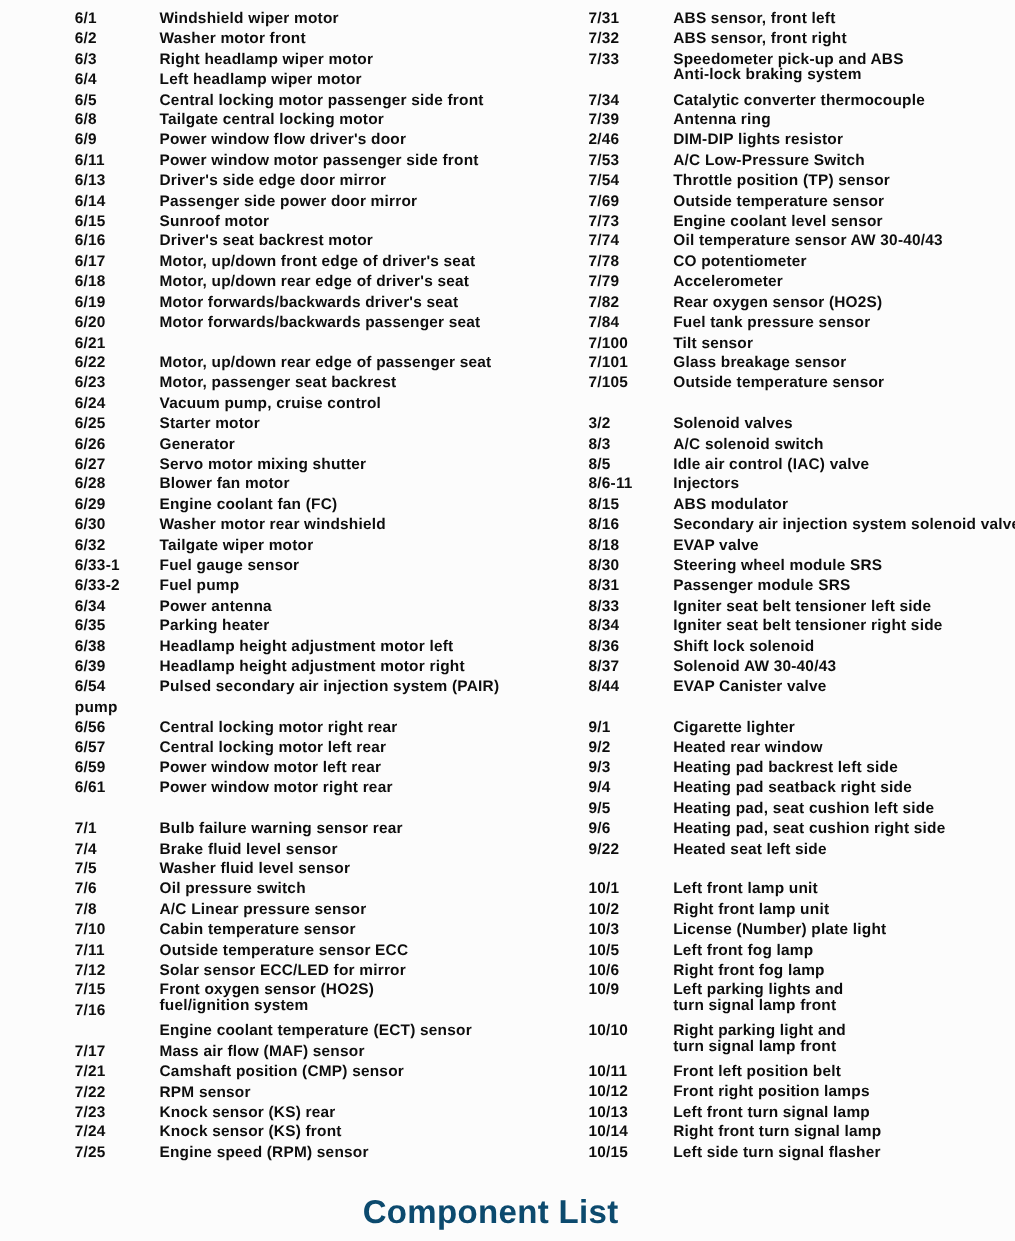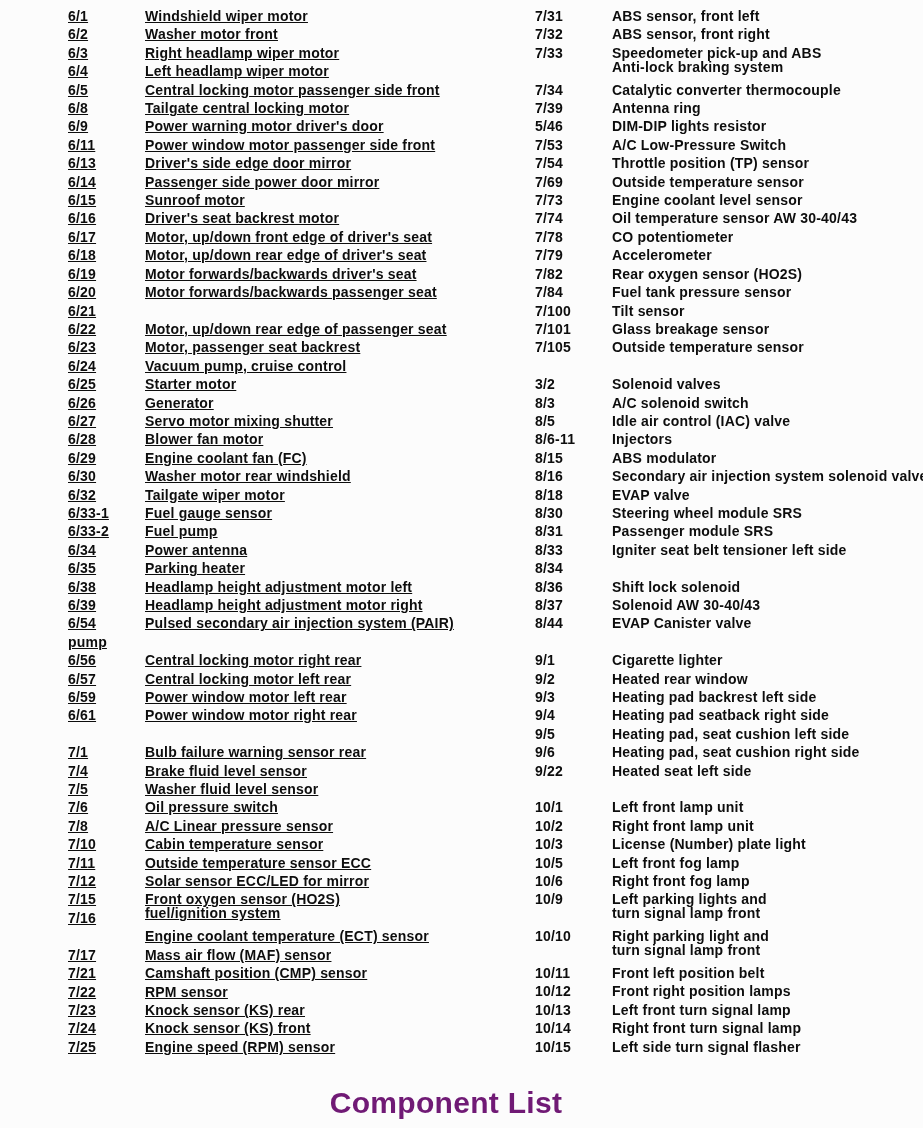--- a/index.html
+++ b/index.html
@@ -20,21 +20,21 @@
     position: absolute;
     inset: 0;
   }
   .col {
     position: absolute;
     top: 7px;
     font-size: 14px;
     line-height: 18.4px;
     letter-spacing: 0.2px;
   }
-  .col-left  { left: 68px;  width: 400px; text-decoration: underline; }
+  .col-left  { left: 68px;  width: 400px; }
   .col-right { left: 535px; width: 388px; }
   .group { margin-bottom: 18.4px; }
   .group:last-child { margin-bottom: 0; }
   .entry {
     display: flex;
     align-items: flex-start;
   }
   .code {
     flex: none;
     width: 77px;
@@ -56,21 +56,21 @@
   .title {
     position: absolute;
     top: 1086px;
     left: 0;
     width: 892px;
     text-align: center;
     font-size: 30px;
     line-height: 34px;
     font-weight: 700;
     letter-spacing: 0.3px;
-    color: #701a75;
+    color: #0c4a6e;
   }
 </style>
 </head>
 <body>
 
 <div class="page">
   <div class="col col-left" id="col-0">
       <div class="group">
         <div class="entry">
           <span class="code">6/1</span>
@@ -104,21 +104,21 @@
         </div>
         <div class="entry">
           <span class="code">6/8</span>
           <span class="desc">
             <div class="dline">Tailgate central locking motor</div>
           </span>
         </div>
         <div class="entry">
           <span class="code">6/9</span>
           <span class="desc">
-            <div class="dline">Power warning motor driver's door</div>
+            <div class="dline">Power window flow driver's door</div>
           </span>
         </div>
         <div class="entry">
           <span class="code">6/11</span>
           <span class="desc">
             <div class="dline">Power window motor passenger side front</div>
           </span>
         </div>
         <div class="entry">
           <span class="code">6/13</span>
@@ -426,21 +426,21 @@
             <div class="dline">Catalytic converter thermocouple</div>
           </span>
         </div>
         <div class="entry">
           <span class="code">7/39</span>
           <span class="desc">
             <div class="dline">Antenna ring</div>
           </span>
         </div>
         <div class="entry">
-          <span class="code">5/46</span>
+          <span class="code">2/46</span>
           <span class="desc">
             <div class="dline">DIM-DIP lights resistor</div>
           </span>
         </div>
         <div class="entry">
           <span class="code">7/53</span>
           <span class="desc">
             <div class="dline">A/C Low-Pressure Switch</div>
           </span>
         </div>
@@ -567,20 +567,23 @@
           </span>
         </div>
         <div class="entry">
           <span class="code">8/33</span>
           <span class="desc">
             <div class="dline">Igniter seat belt tensioner left side</div>
           </span>
         </div>
         <div class="entry">
           <span class="code">8/34</span>
+          <span class="desc">
+            <div class="dline">Igniter seat belt tensioner right side</div>
+          </span>
         </div>
         <div class="entry">
           <span class="code">8/36</span>
           <span class="desc">
             <div class="dline">Shift lock solenoid</div>
           </span>
         </div>
         <div class="entry">
           <span class="code">8/37</span>
           <span class="desc">

